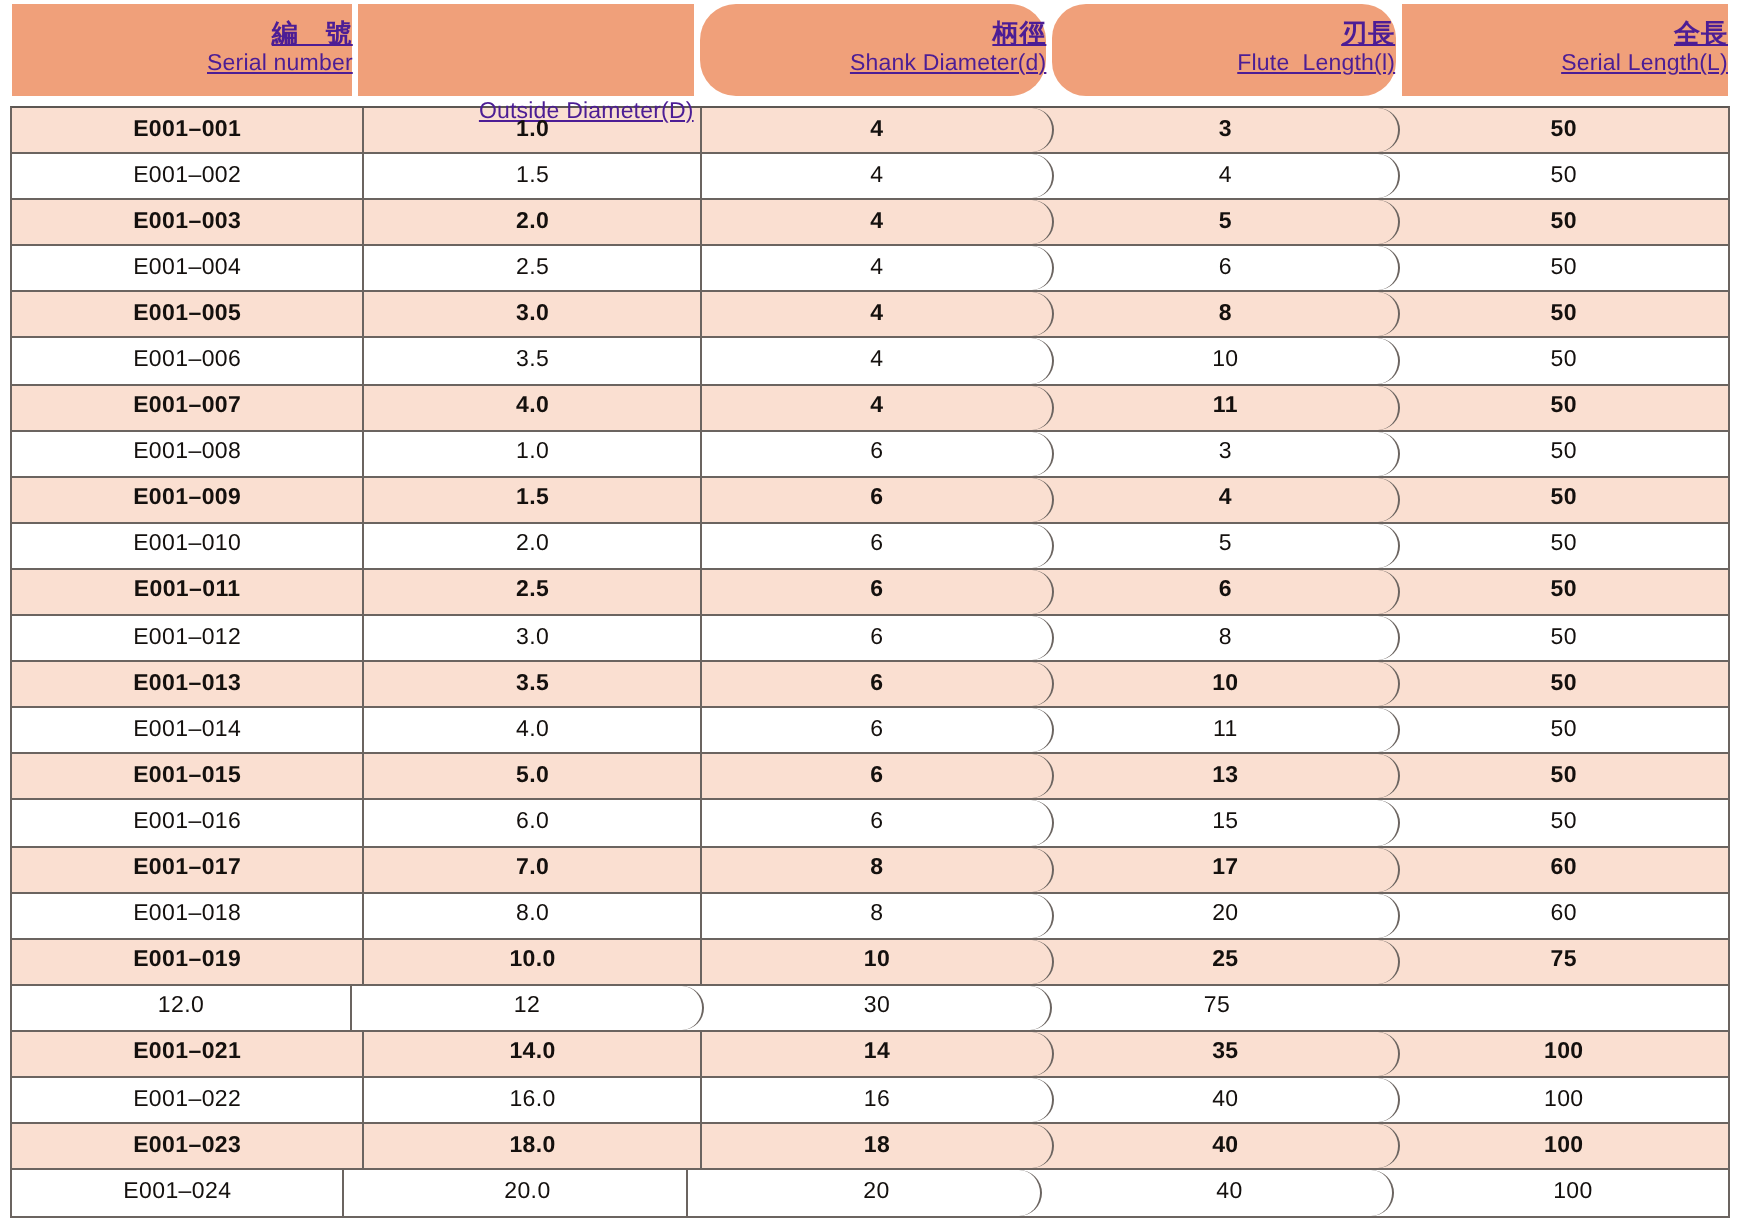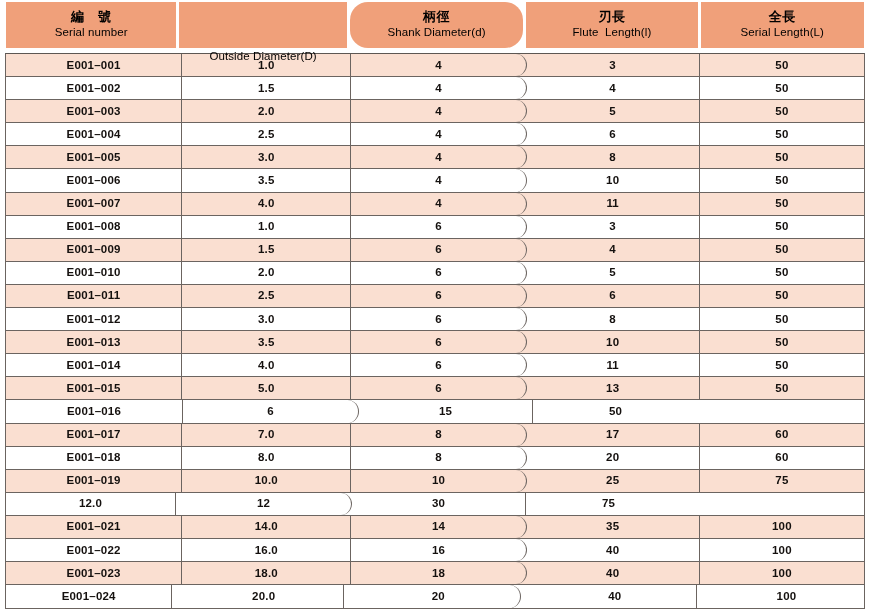--- a/index.html
+++ b/index.html
@@ -26,27 +26,28 @@
   
   .thead {
     display: flex;
     width: 858px;
     height: 46px;
     margin-left: 2px;
   }
   .th {
     box-sizing: border-box;
     background: #f0a07a;
-    color: #000000;
+    color: #4c1d95;
     display: flex;
     flex-direction: column;
-    align-items: center;
+    align-items: flex-end;
     justify-content: center;
     margin-right: 3px;
     padding-bottom: 1px;
+    text-decoration: underline;
   }
   .th:last-child { margin-right: 0; }
   .th-cn {
     font-size: 13px;
     font-weight: 700;
     line-height: 16px;
     letter-spacing: 0.5px;
     white-space: pre;
   }
   .th-en {
@@ -84,27 +85,27 @@
     justify-content: center;
     border-right: 1px solid #6b6460;
     font-size: 11.5px;
     line-height: 13px;
     color: #14100e;
     letter-spacing: 0.2px;
     white-space: pre;
   }
   .td:last-child { border-right: none; }
   .trow.odd .td { font-weight: 700; }
-  .trow.even .td { font-weight: 700; }
+  .trow.even .td { font-weight: 400; }
 
   
   .c0 { width: 177px; }
   .c1 { width: 170px; }
   .c2 { width: 176px; border-radius: 18px; }
-  .c3 { width: 174px; }
+  .c3 { width: 174px; border-radius: 17px; }
   .c4 { width: 165px; }
   .thead .c0 { width: 171px; }
   .thead .c1 { width: 168px; gap: 48px; }
   .thead .c2 { width: 174px; }
   .thead .c3 { width: 172px; }
   .thead .c4 { width: 164px; }
 </style>
 </head>
 <body>
 
@@ -234,20 +235,21 @@
       </div>
       <div class="trow odd">
         <div class="td c0">E001–015</div>
         <div class="td c1">5.0</div>
         <div class="td c2">6</div>
         <div class="td c3">13</div>
         <div class="td c4">50</div>
       </div>
       <div class="trow even">
         <div class="td c0">E001–016</div>
+        <div class="td c1">6.0</div>
         <div class="td c2">6</div>
         <div class="td c3">15</div>
         <div class="td c4">50</div>
       </div>
       <div class="trow odd">
         <div class="td c0">E001–017</div>
         <div class="td c1">7.0</div>
         <div class="td c2">8</div>
         <div class="td c3">17</div>
         <div class="td c4">60</div>

